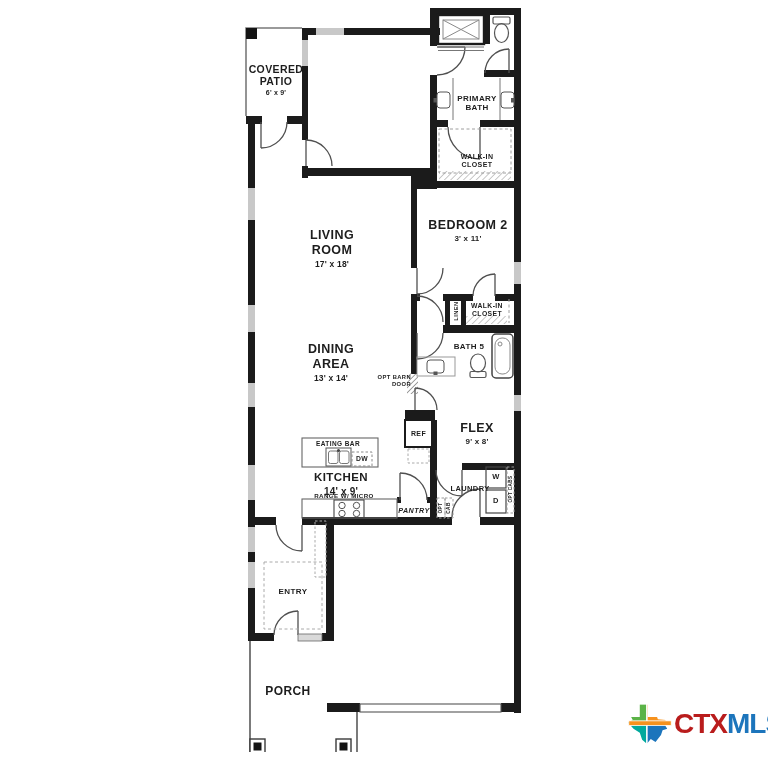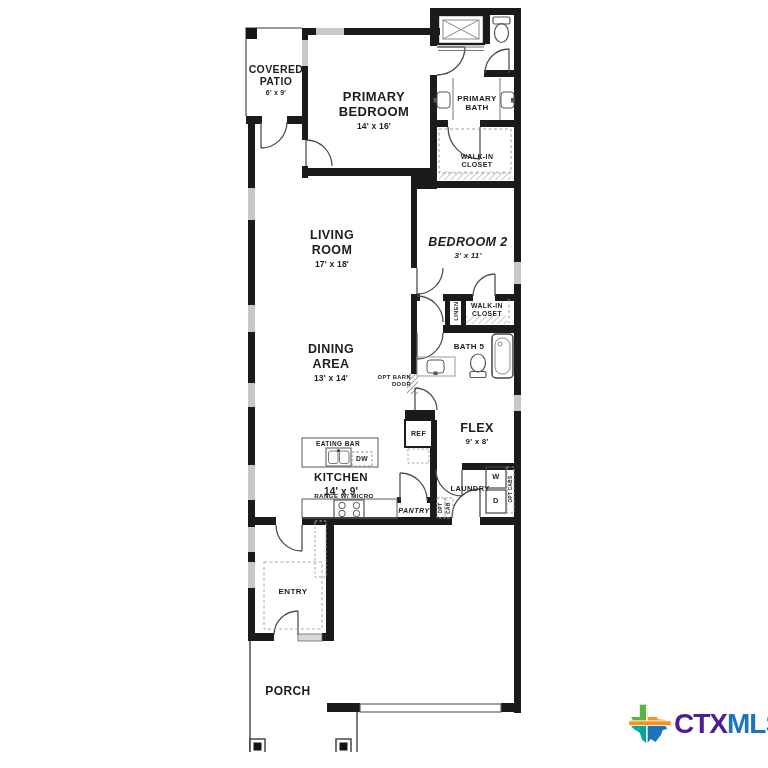--- a/index.html
+++ b/index.html
@@ -8,21 +8,21 @@
   .plan-svg{position:absolute;left:0;top:0;}
   .lab{position:absolute;transform:translate(-50%,-50%);text-align:center;color:#1d1d1d;
        font-weight:bold;line-height:1.18;letter-spacing:.4px;}
   .lab .t{display:block;}
   .lab .d{display:block;font-weight:bold;letter-spacing:.2px;margin-top:1px;}
   .nw{white-space:nowrap;}
   .rot{transform:translate(-50%,-50%) rotate(-90deg);white-space:nowrap;}
   .ralign{text-align:right;}
   .logo{position:absolute;left:628px;top:704px;display:flex;align-items:center;}
   .logo .word{font-weight:bold;font-size:28px;letter-spacing:-1px;line-height:1;}
-  .logo .ctx{color:#4c1d95;}
+  .logo .ctx{color:#b91c1c;}
   .logo .mls{color:#1C75BC;}
 </style>
 </head>
 <body>
 
 <div class="stage">
 
 <svg class="plan-svg" width="768" height="768" viewBox="0 0 768 768">
   <defs>
     <pattern id="hatchL" width="4.5" height="4.5" patternUnits="userSpaceOnUse" patternTransform="rotate(45)">
@@ -222,39 +222,35 @@
   </g>
   <rect x="298" y="634" width="24" height="7" fill="#d9d9d9" stroke="#666" stroke-width="0.8"></rect>
   <rect x="360" y="704" width="141" height="8" fill="#fff" stroke="#555" stroke-width="1.1"></rect>
 </svg>
 
   <div class="lab" style="left:276px;top:80px;width:62px;font-size:10.5px;">
     <span class="t">COVERED PATIO</span>
     <span class="d" style="font-size:7px;">6' x 9'</span>
   </div>
 
-  <div class="lab" style="left:374px;top:110px;width:84px;font-size:13px;">
-    <span class="t">PRIMARY BEDROOM</span>
-    <span class="d" style="font-size:8.5px;">14' x 16'</span>
-  </div>
 
   <div class="lab" style="left:477px;top:103px;width:50px;font-size:8px;">
     <span class="t">PRIMARY BATH</span>
   </div>
 
   <div class="lab" style="left:477px;top:161px;width:46px;font-size:7px;">
     <span class="t">WALK-IN CLOSET</span>
   </div>
 
   <div class="lab" style="left:332px;top:248px;width:56px;font-size:12.5px;">
     <span class="t">LIVING ROOM</span>
     <span class="d" style="font-size:8.5px;">17' x 18'</span>
   </div>
 
-  <div class="lab nw" style="left:468px;top:248px;font-size:12.5px;font-style:italic;">
+  <div class="lab nw" style="left:468px;top:231px;font-size:12.5px;">
     <span class="t">BEDROOM 2</span>
     <span class="d" style="font-size:8px;">3' x 11'</span>
   </div>
 
   <div class="lab rot" style="left:456px;top:311px;font-size:5.8px;">
     <span class="t">LINEN</span>
   </div>
 
   <div class="lab" style="left:487px;top:310px;width:44px;font-size:6.8px;">
     <span class="t">WALK-IN CLOSET</span>

